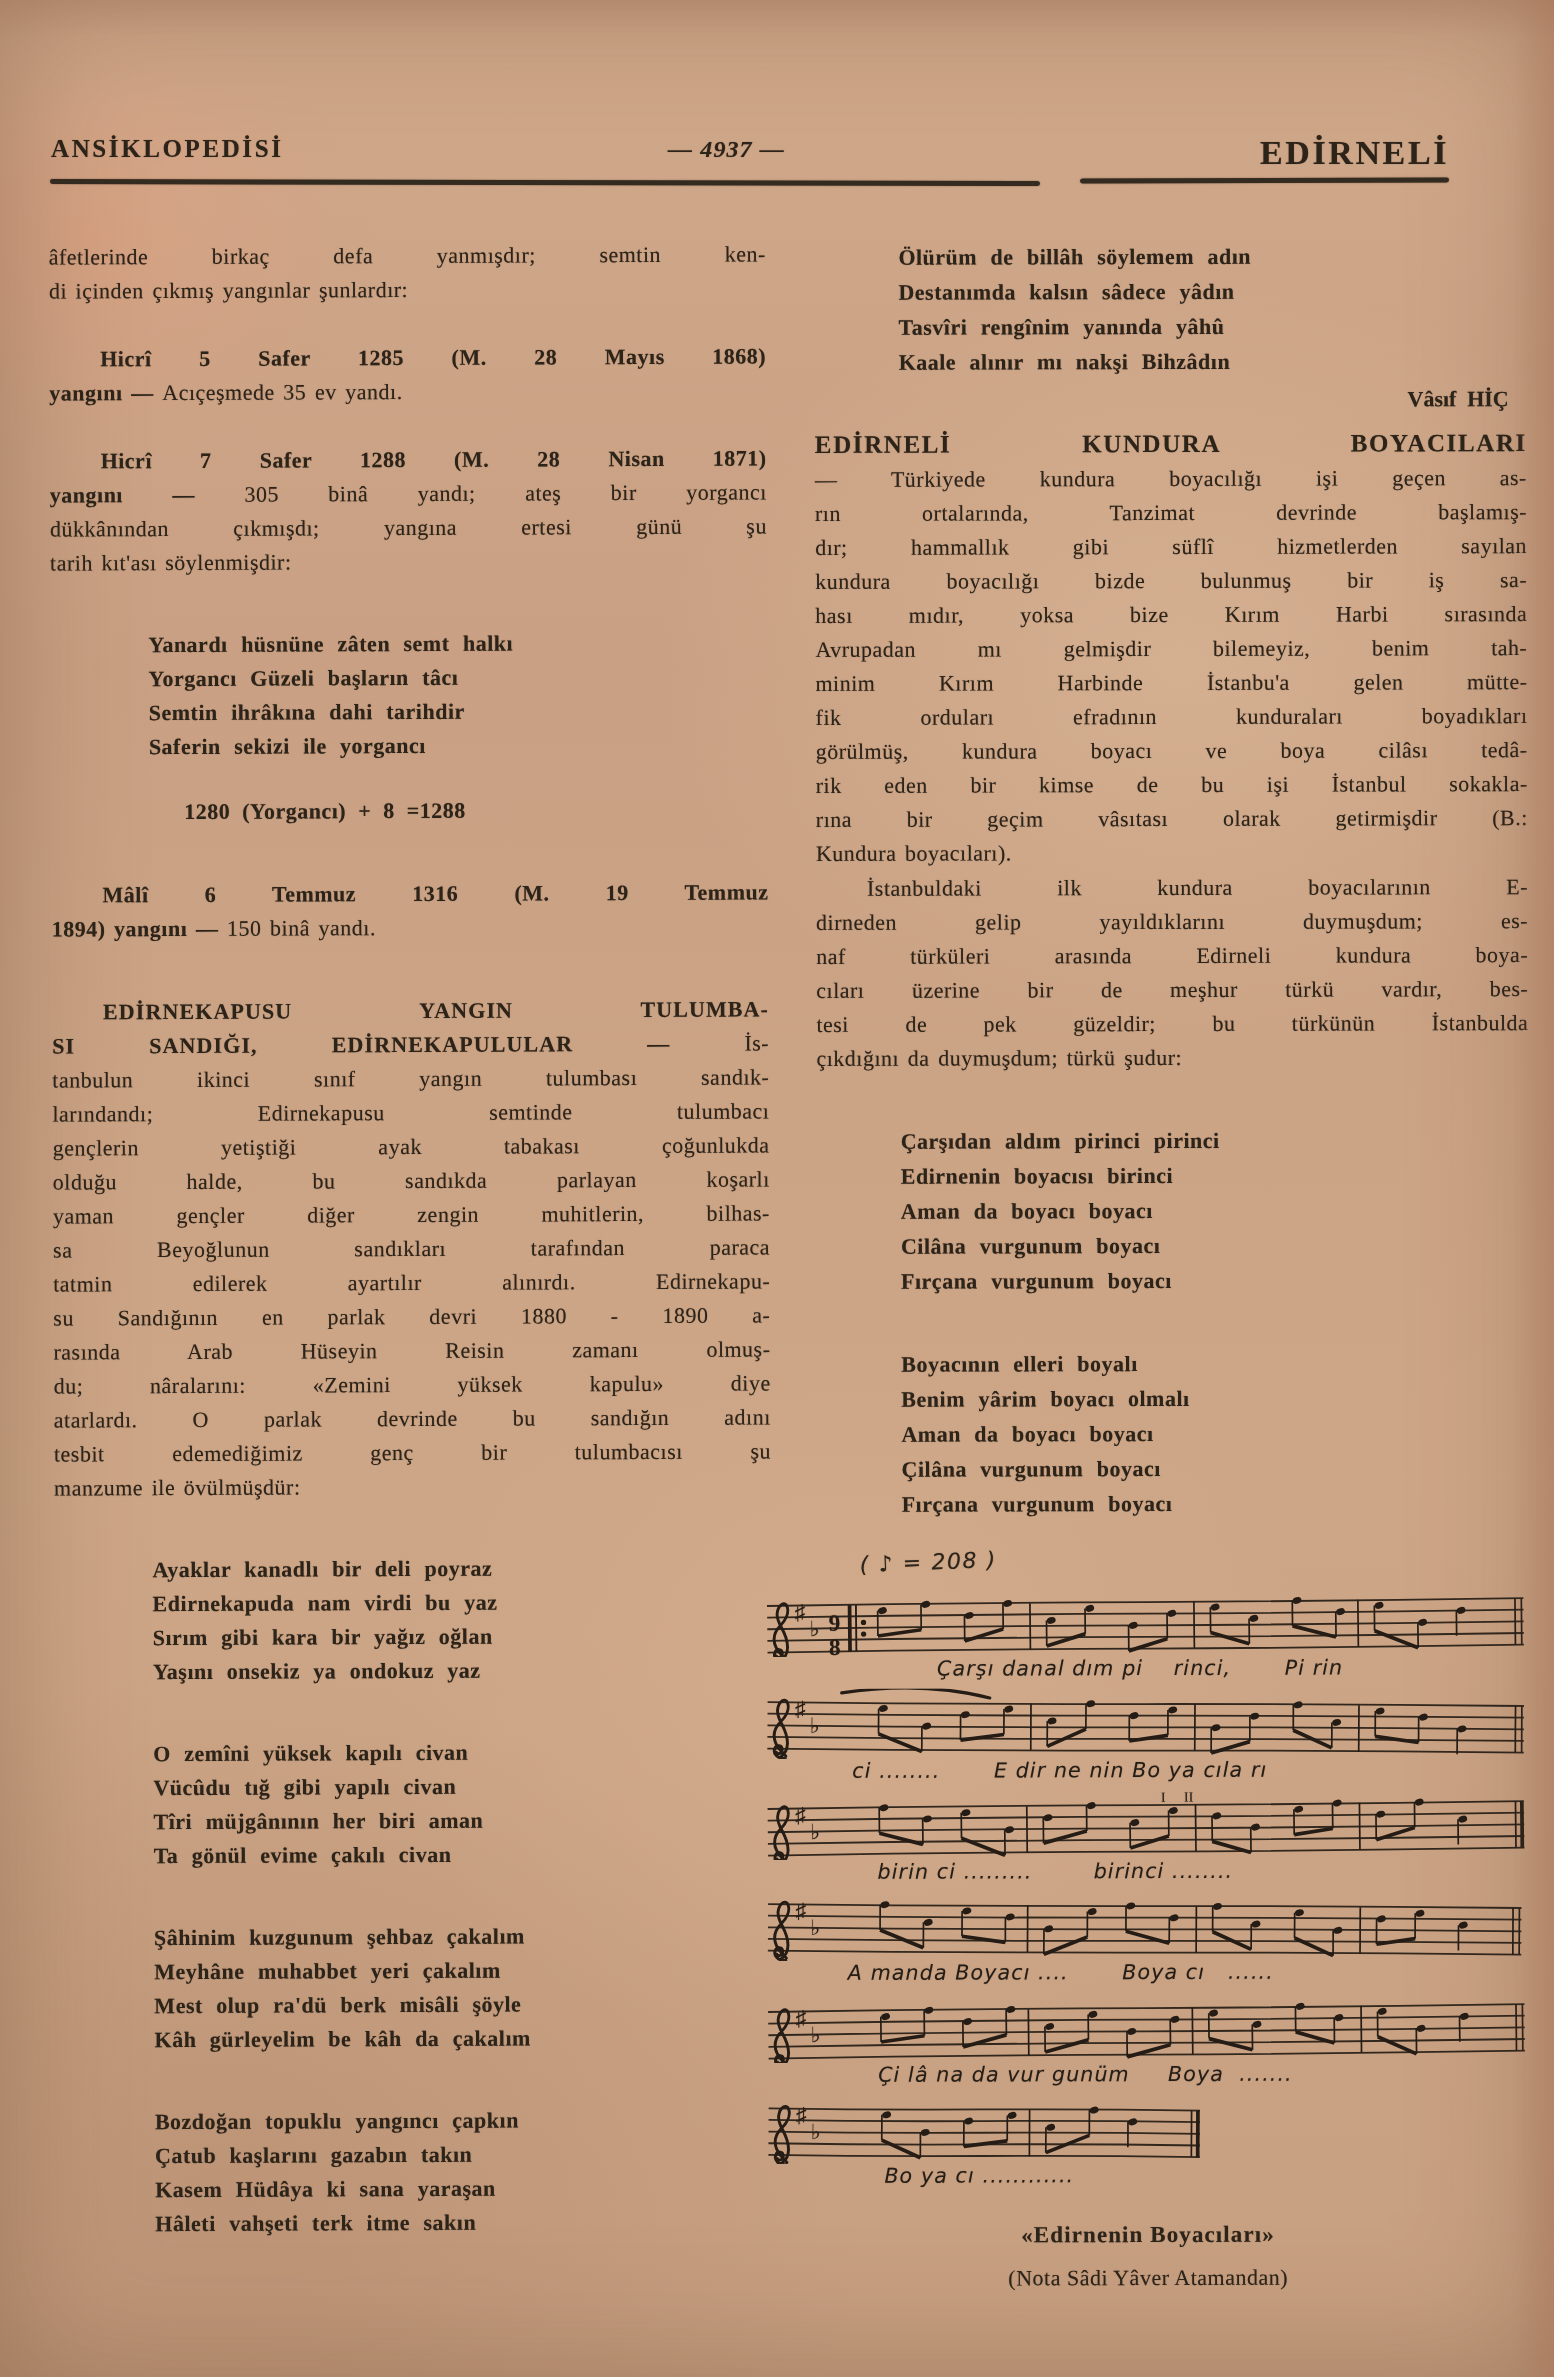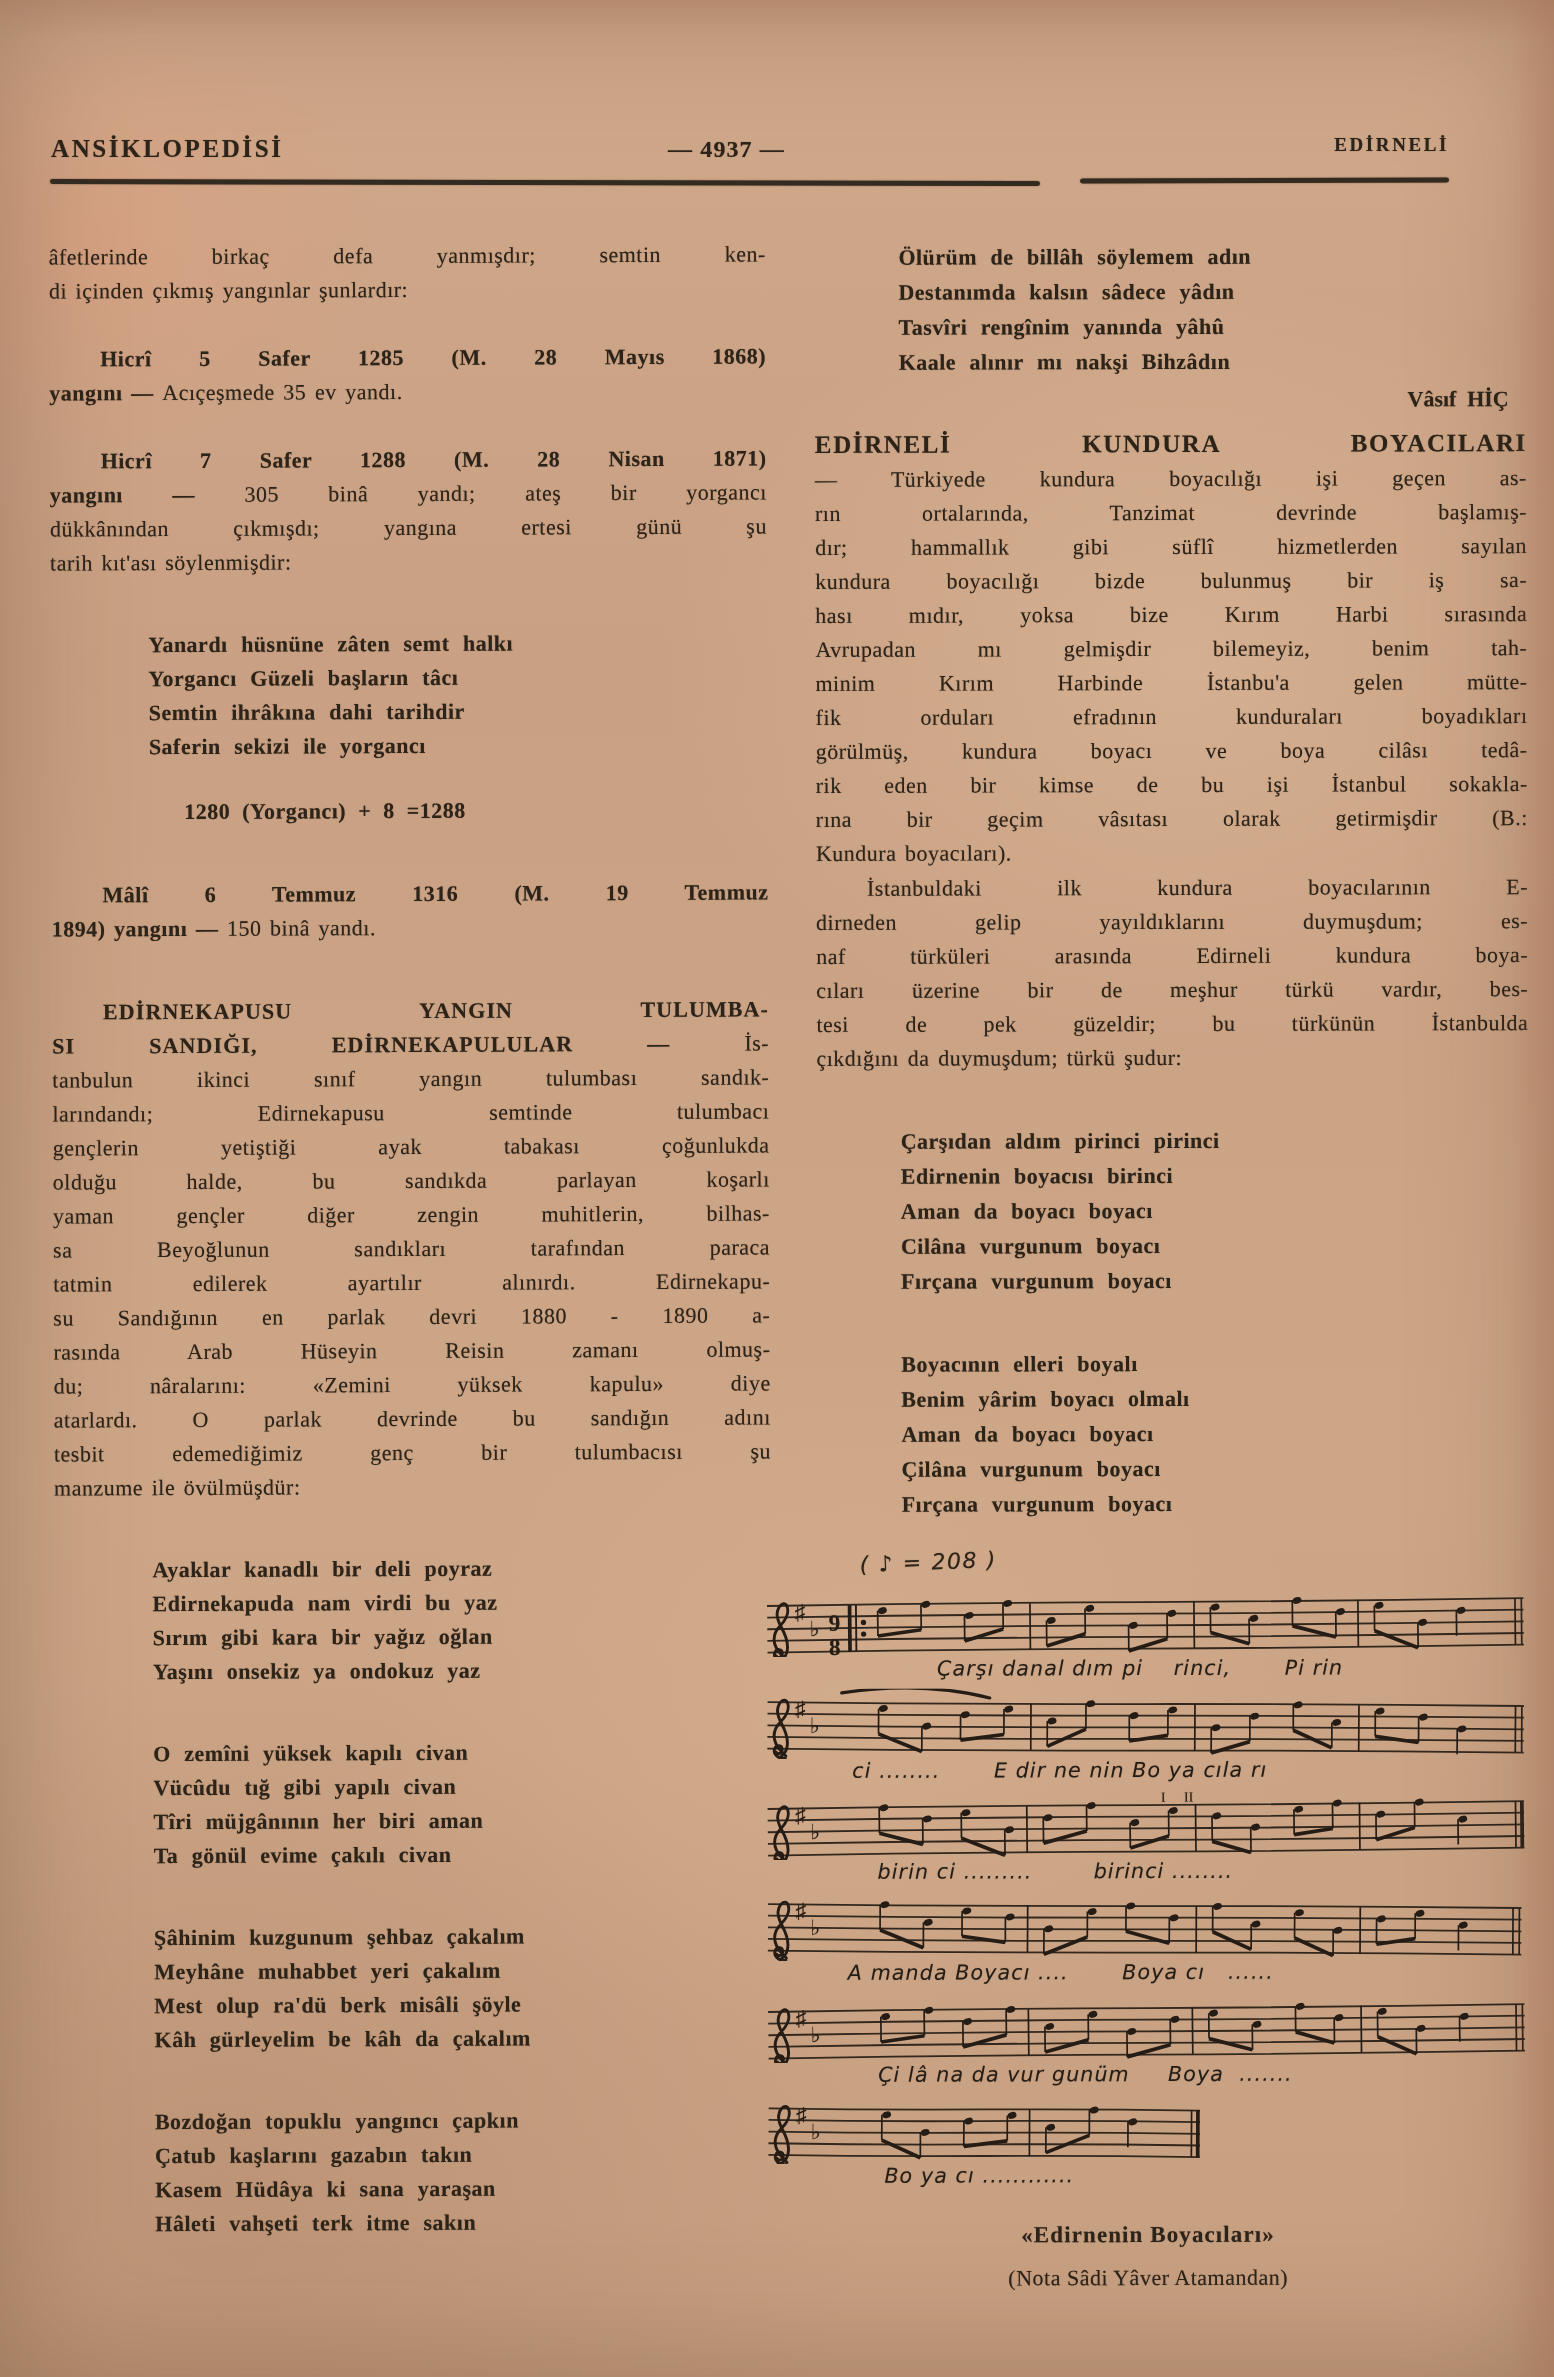--- a/index.html
+++ b/index.html
@@ -19,23 +19,23 @@
     background:linear-gradient(270deg,rgba(170,112,84,.30),rgba(170,112,84,0));}
   .page::before{content:"";position:absolute;top:0;left:0;right:0;height:37px;
     background:linear-gradient(180deg,rgba(150,95,70,.18),rgba(150,95,70,0));}
 
   .ink{color:#2c2319;text-shadow:0 0 1.1px rgba(62,45,30,.45);}
 
   
   .hdr-left{position:absolute;top:135px;left:51px;font-weight:bold;font-size:25px;
     letter-spacing:2.6px;text-shadow:0 0 1.1px rgba(62,45,30,.5);}
   .hdr-center{position:absolute;top:136px;left:642px;width:169px;text-align:center;
-    font-weight:bold;font-size:24px;letter-spacing:1.1px;text-shadow:0 0 1.1px rgba(62,45,30,.5);}
+    font-weight:bold;font-size:24px;letter-spacing:1.1px;text-shadow:0 0 1.1px rgba(62,45,30,.5);font-style:italic;}
   .hdr-right{position:absolute;top:134px;left:1259px;width:190px;text-align:right;
-    font-weight:bold;font-size:19px;letter-spacing:2.6px;text-shadow:0 0 1.1px rgba(62,45,30,.5);}
+    font-weight:bold;font-size:34px;letter-spacing:2.6px;text-shadow:0 0 1.1px rgba(62,45,30,.5);}
   .rule{position:absolute;height:4.8px;background:#332a20;border-radius:3.2px;box-shadow:0 0 1.6px rgba(62,45,30,.6);}
   .rule.r1{top:180px;left:50px;width:990px;transform:rotate(.12deg);}
   .rule.r2{top:178px;left:1080px;width:369px;transform:rotate(-.15deg);}
 
   
   .col{position:absolute;top:239px;font-size:22px;line-height:34px;}
   .col-left{left:53px;width:717px;transform:rotate(-.25deg);}
   .col-right{left:817px;width:712px;transform:rotate(-.15deg);}
 
   .blk{margin-top:34px;}

